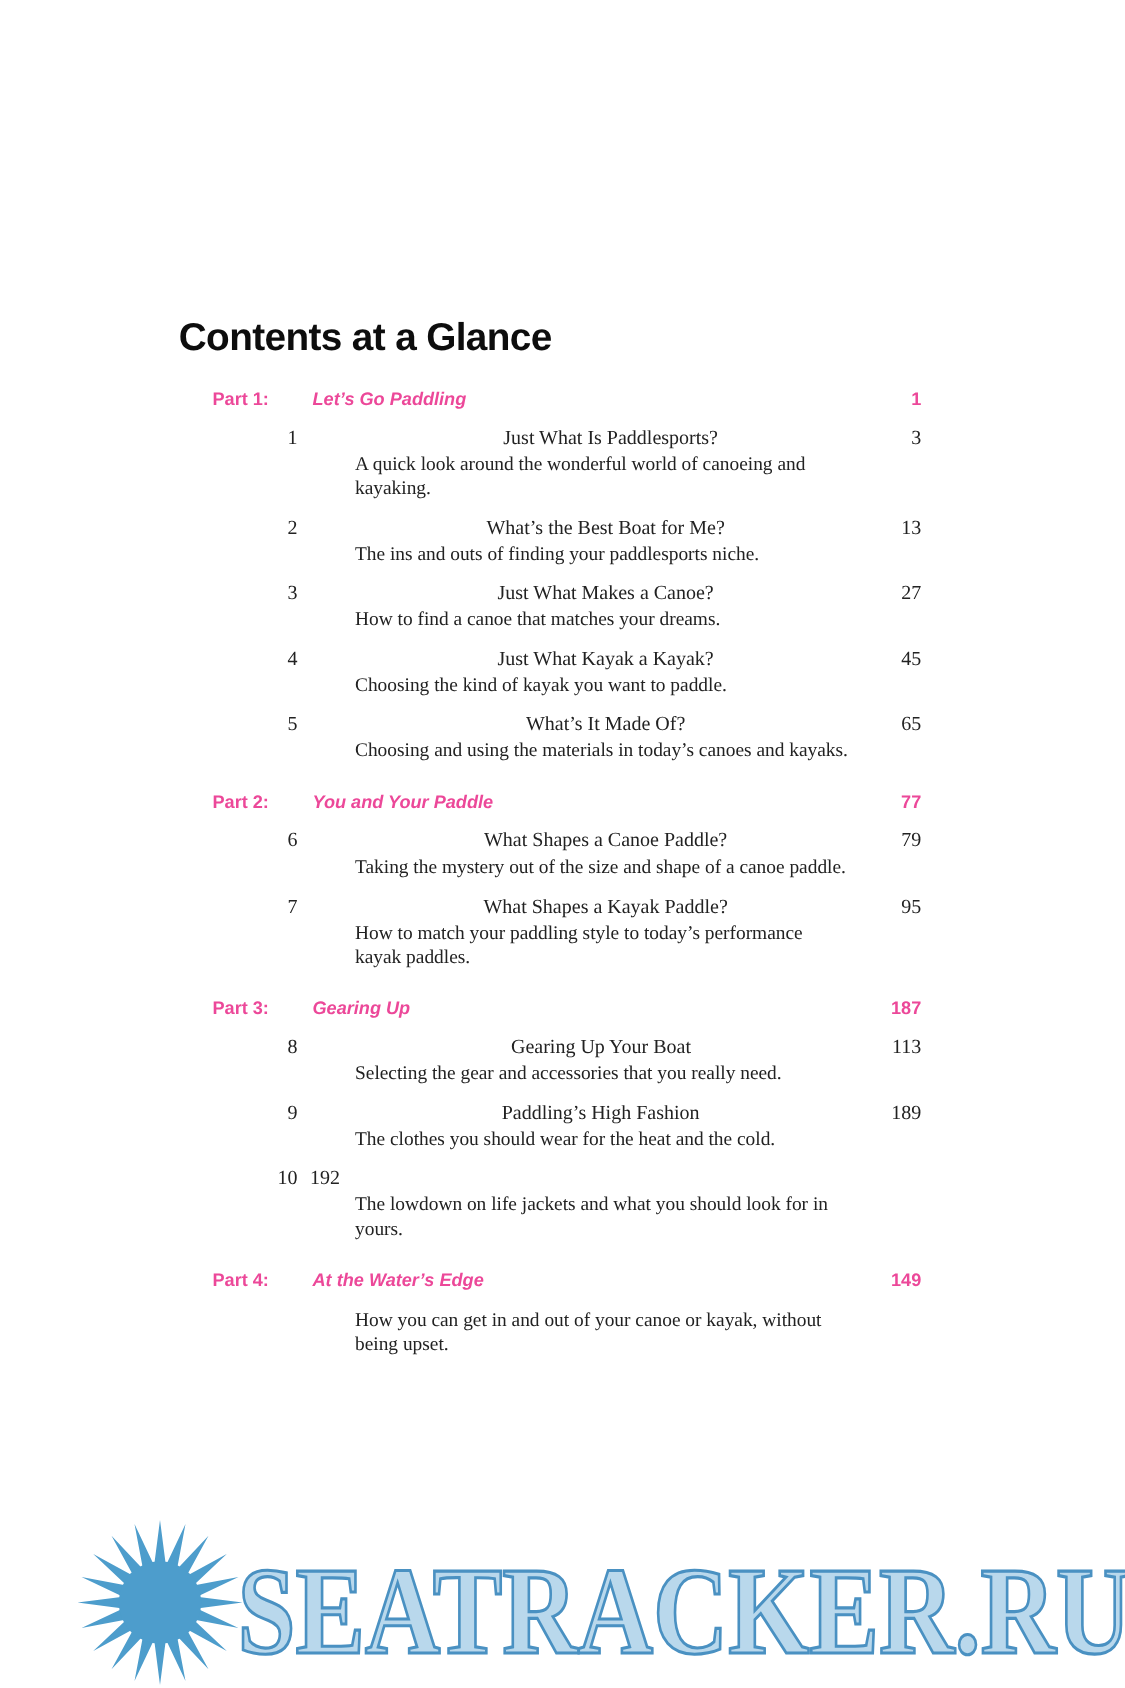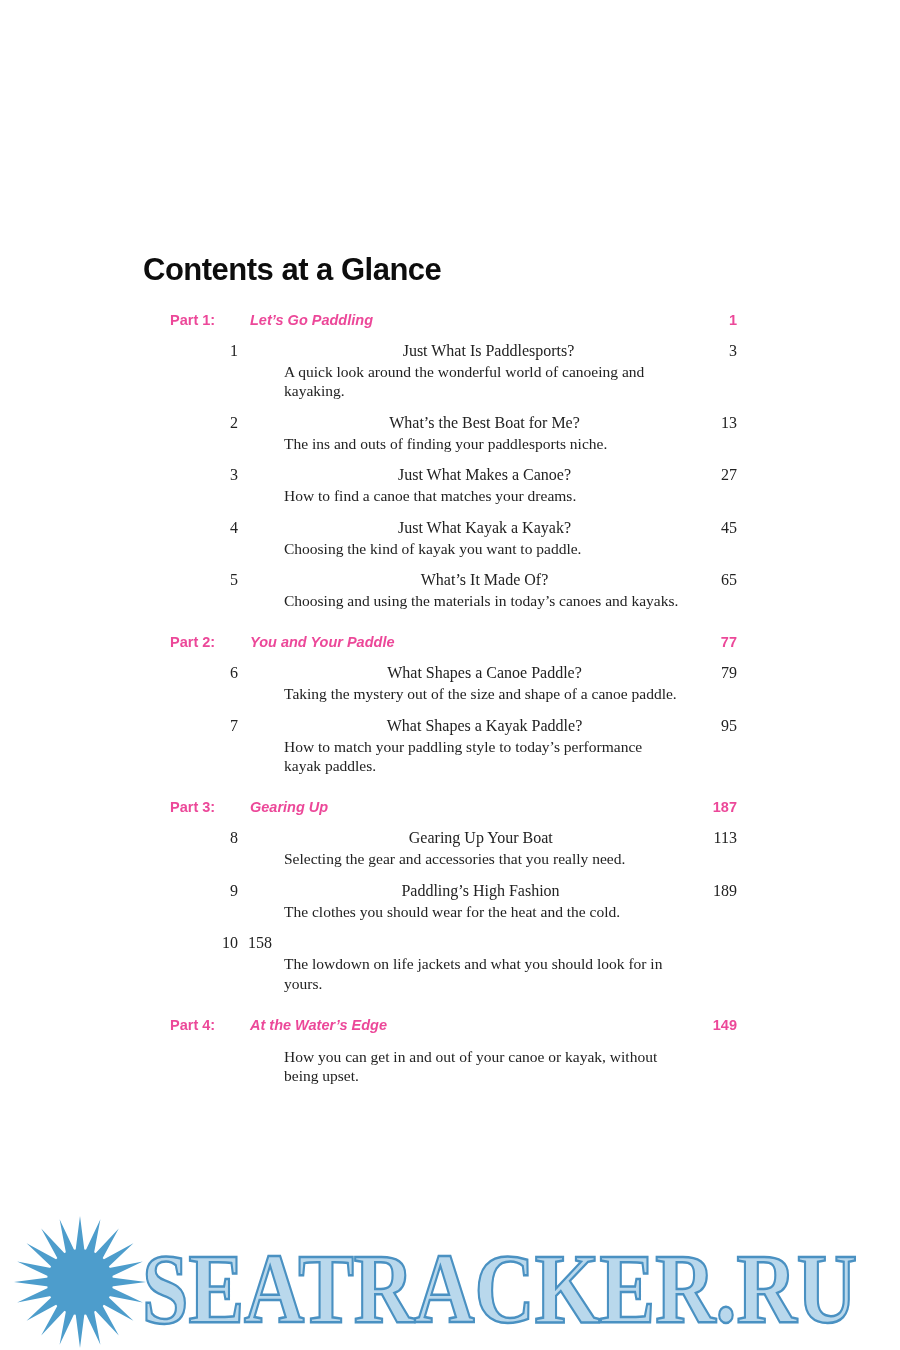--- a/index.html
+++ b/index.html
@@ -52,21 +52,21 @@
   .ch-desc {
     margin: 2px 0 0 114px;
     width: 398px;
     font-size: 15.5px;
     line-height: 1.25;
     color: #222;
   }
   .watermark {
     position: absolute;
     left: 0; bottom: 0;
-    width: 828px; height: 160px;
+    width: 828px; height: 160px; padding-left: 48px;
   }
   .watermark svg { display: block; }
   .wm-text {
     font-family: "Liberation Serif", serif;
     font-weight: bold;
     font-size: 100px;
     stroke: #4a91c2;
     stroke-width: 2.5px;
   }
 </style>
@@ -161,21 +161,21 @@
         <div class="ch-head">
           <span class="ch-num">9</span>
           <span class="ch-title">Paddling’s High Fashion</span>
           <span class="ch-page">189</span>
         </div>
         <div class="ch-desc">The clothes you should wear for the heat and the cold.</div>
       </div>
       <div class="chapter">
         <div class="ch-head">
           <span class="ch-num">10</span>
-          <span class="ch-page">158</span>
+          <span class="ch-page">192</span>
         </div>
         <div class="ch-desc">The lowdown on life jackets and what you should look for in yours.</div>
       </div>
       <div class="part-row">
         <span class="part-label">Part 4:</span>
         <span class="part-title">At the Water’s Edge</span>
         <span class="part-page">149</span>
       </div>
       <div class="chapter">
         <div class="ch-desc">How you can get in and out of your canoe or kayak, without being upset.</div>

